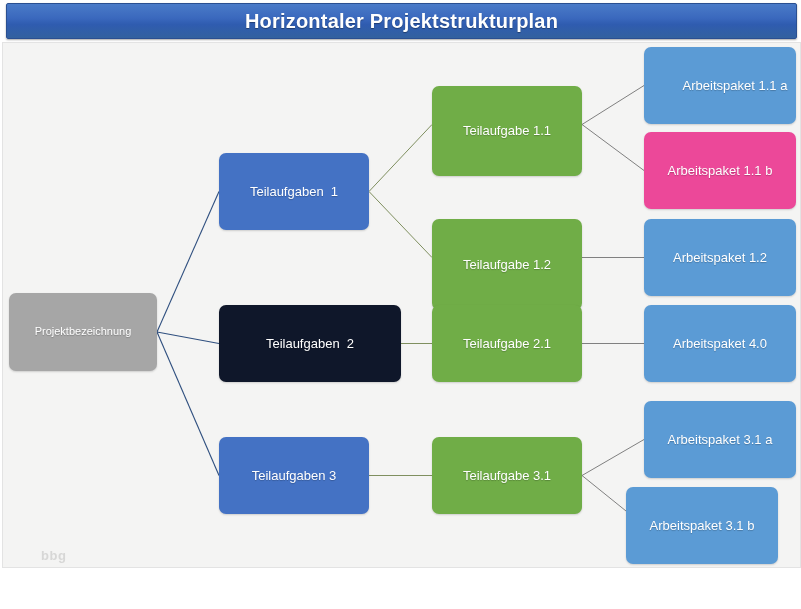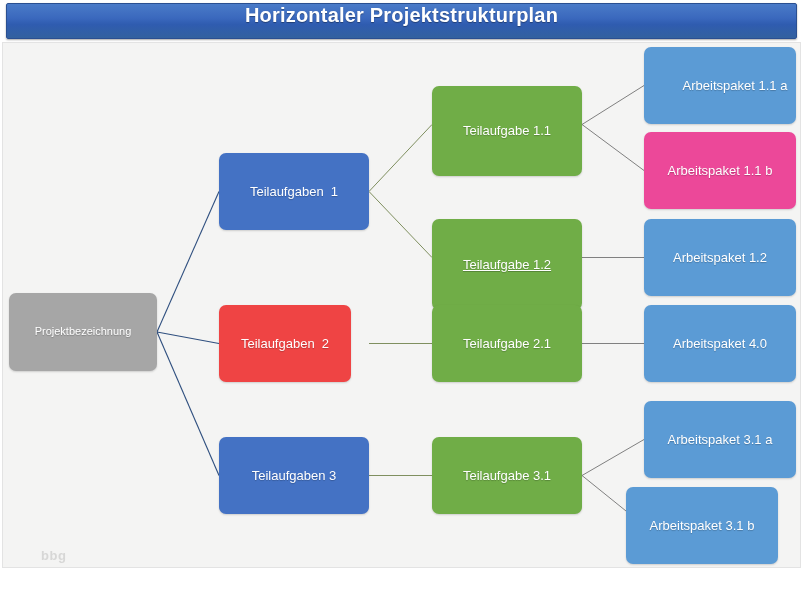--- a/index.html
+++ b/index.html
@@ -24,20 +24,21 @@
     position: absolute;
     left: 6px;
     top: 3px;
     width: 789px;
     height: 34px;
     background: linear-gradient(to bottom, #4a7bc8 0%, #3a68bd 42%, #2f5cb0 60%, #33619f 100%);
     border: 1px solid #2a4f91;
     border-radius: 2px;
     box-shadow: 0 1px 2px rgba(0,0,0,0.35);
     display: flex;
+    align-items: center;
     justify-content: center;
   }
   #header-title {
     color: #ffffff;
     font-size: 20px;
     font-weight: bold;
     letter-spacing: 0.2px;
     text-shadow: 0 1px 1px rgba(0,0,0,0.35);
     white-space: pre;
   }
@@ -144,24 +145,24 @@
         <line x1="579" y1="81.5" x2="641" y2="42.5" stroke="#808080" stroke-width="1"></line>
         <line x1="579" y1="81.5" x2="641" y2="127.5" stroke="#808080" stroke-width="1"></line>
         <line x1="579" y1="214.5" x2="641" y2="214.5" stroke="#808080" stroke-width="1"></line>
         <line x1="579" y1="300.5" x2="641" y2="300.5" stroke="#808080" stroke-width="1"></line>
         <line x1="579" y1="432.5" x2="641" y2="396.5" stroke="#808080" stroke-width="1"></line>
         <line x1="579" y1="432.5" x2="641" y2="482.5" stroke="#808080" stroke-width="1"></line>
       </svg>
     <div id="nodes-layer">
         <div class="node level0 root" style="left: 6px; top: 250px; width: 148px; height: 78px; background: rgb(166, 166, 166);"><span>Projektbezeichnung</span></div>
         <div class="node level1" style="left: 216px; top: 110px; width: 150px; height: 77px; background: rgb(68, 114, 196);"><span>Teilaufgaben  1</span></div>
-        <div class="node level1" style="left: 216px; top: 262px; width: 132px; height: 77px; background: #ef4444; text-align: center;"><span>Teilaufgaben  2</span></div>
+        <div class="node level1" style="left: 216px; top: 262px; width: 182px; height: 77px; background: #0f172a; text-align: center;"><span>Teilaufgaben  2</span></div>
         <div class="node level1" style="left: 216px; top: 394px; width: 150px; height: 77px; background: rgb(68, 114, 196);"><span>Teilaufgaben 3</span></div>
         <div class="node level2" style="left: 429px; top: 43px; width: 150px; height: 90px; background: rgb(112, 173, 71);"><span>Teilaufgabe 1.1</span></div>
-        <div class="node level2" style="left: 429px; top: 176px; width: 150px; height: 91px; background: rgb(112, 173, 71); text-decoration: underline;"><span>Teilaufgabe 1.2</span></div>
+        <div class="node level2" style="left: 429px; top: 176px; width: 150px; height: 91px; background: rgb(112, 173, 71);"><span>Teilaufgabe 1.2</span></div>
         <div class="node level2" style="left: 429px; top: 262px; width: 150px; height: 77px; background: rgb(112, 173, 71);"><span>Teilaufgabe 2.1</span></div>
         <div class="node level2" style="left: 429px; top: 394px; width: 150px; height: 77px; background: rgb(112, 173, 71);"><span>Teilaufgabe 3.1</span></div>
         <div class="node level3" style="left: 641px; top: 4px; width: 152px; height: 77px; background: rgb(91, 155, 213); padding-left: 36px;"><span>Arbeitspaket 1.1 a</span></div>
         <div class="node level3" style="left: 641px; top: 89px; width: 152px; height: 77px; background: #ec4899;"><span>Arbeitspaket 1.1 b</span></div>
         <div class="node level3" style="left: 641px; top: 176px; width: 152px; height: 77px; background: rgb(91, 155, 213);"><span>Arbeitspaket 1.2</span></div>
         <div class="node level3" style="left: 641px; top: 262px; width: 152px; height: 77px; background: rgb(91, 155, 213);"><span>Arbeitspaket 4.0</span></div>
         <div class="node level3" style="left: 641px; top: 358px; width: 152px; height: 77px; background: rgb(91, 155, 213);"><span>Arbeitspaket 3.1 a</span></div>
         <div class="node level3" style="left: 623px; top: 444px; width: 152px; height: 77px; background: rgb(91, 155, 213);"><span>Arbeitspaket 3.1 b</span></div>
       </div>
     <div id="watermark">bbg</div>

